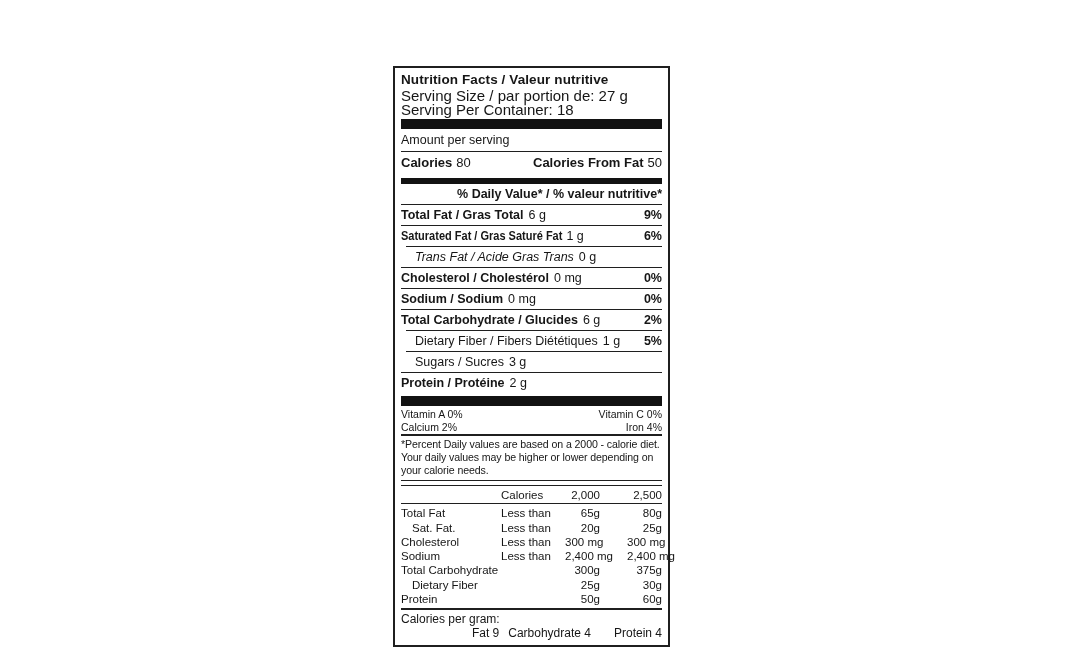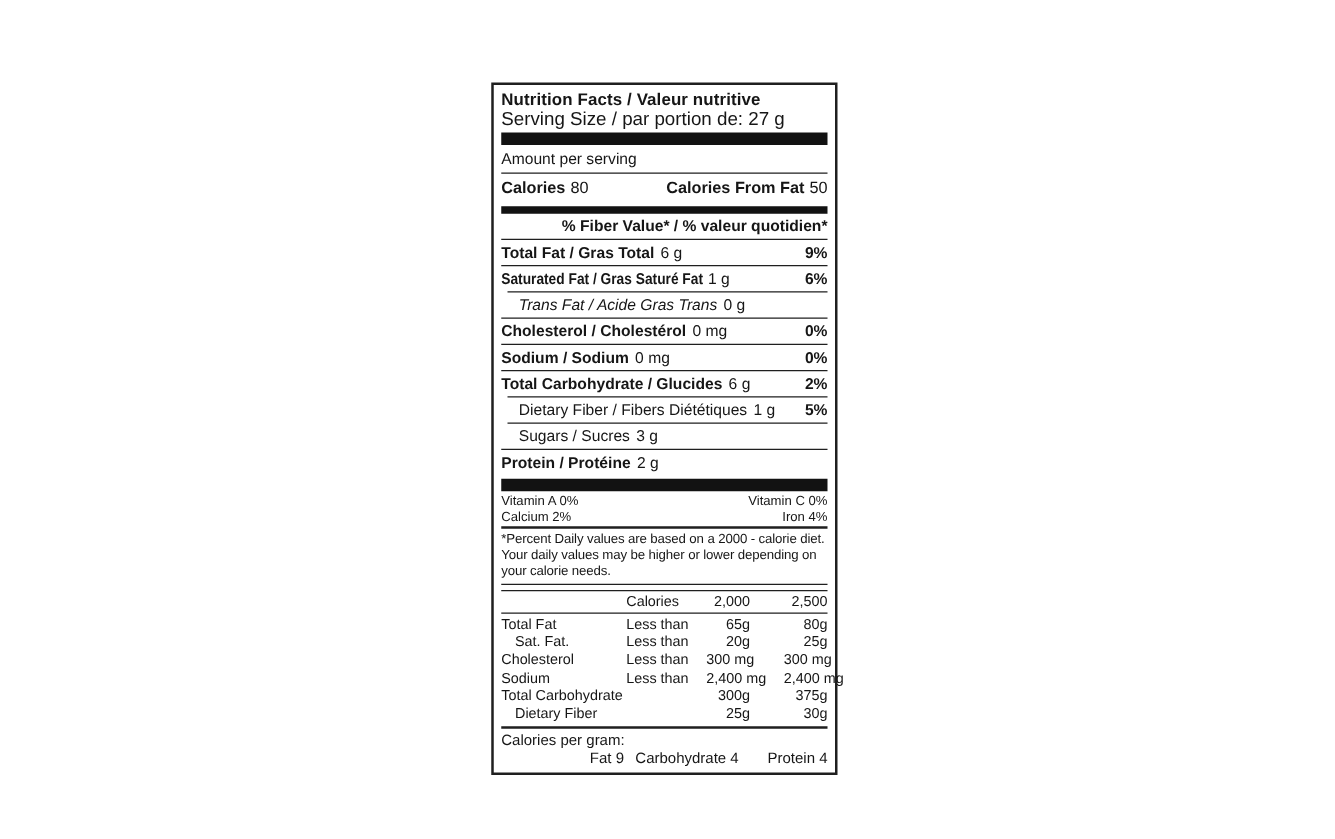--- a/index.html
+++ b/index.html
@@ -49,38 +49,39 @@
   .cpg-vals{display:flex;justify-content:flex-end;gap:9px;font-size:12px;line-height:14px;padding-bottom:1px;}
   .cpg-vals .p4{margin-left:14px;}
 </style>
 </head>
 <body>
 
 <div class="nf-label">
 
   <div class="nf-title">Nutrition Facts / Valeur nutritive</div>
   <div class="nf-serving">Serving Size / par portion de: 27 g</div>
+  <div class="nf-serving">Serving Per Container: 18</div>
 
   <div class="bar big"></div>
 
   <div class="amount-line">Amount per serving</div>
   <div class="sep"></div>
 
   <div class="cal-row">
     <span>
       <span class="lbl">Calories</span><span class="val">80</span>
     </span>
     <span>
       <span class="lbl">Calories From Fat</span><span class="val">50</span>
     </span>
   </div>
 
   <div class="bar small"></div>
 
-  <div class="dv-head">% Fiber Value* / % valeur quotidien*</div>
+  <div class="dv-head">% Daily Value* / % valeur nutritive*</div>
   <div class="sep"></div>
 
   <div class="nrow">
     <span class="nname">Total Fat / Gras Total</span>
     <span class="amt">6 g</span>
     <span class="dv">9%</span>
   </div>
   <div class="sep"></div>
 
   <div class="nrow cond">
@@ -188,20 +189,26 @@
       <span class="c2"></span>
       <span class="c3">300g</span>
       <span class="c4">375g</span>
     </div>
     <div class="dvt-row">
       <span class="c1 ind">Dietary Fiber</span>
       <span class="c2"></span>
       <span class="c3">25g</span>
       <span class="c4">30g</span>
     </div>
+    <div class="dvt-row">
+      <span class="c1">Protein</span>
+      <span class="c2"></span>
+      <span class="c3">50g</span>
+      <span class="c4">60g</span>
+    </div>
   </div>
   <div class="sep thick"></div>
 
   <div class="cpg-label">Calories per gram:</div>
   <div class="cpg-vals">
     <span>Fat 9</span>
     <span>Carbohydrate 4</span>
     <span class="p4">Protein 4</span>
   </div>
 

